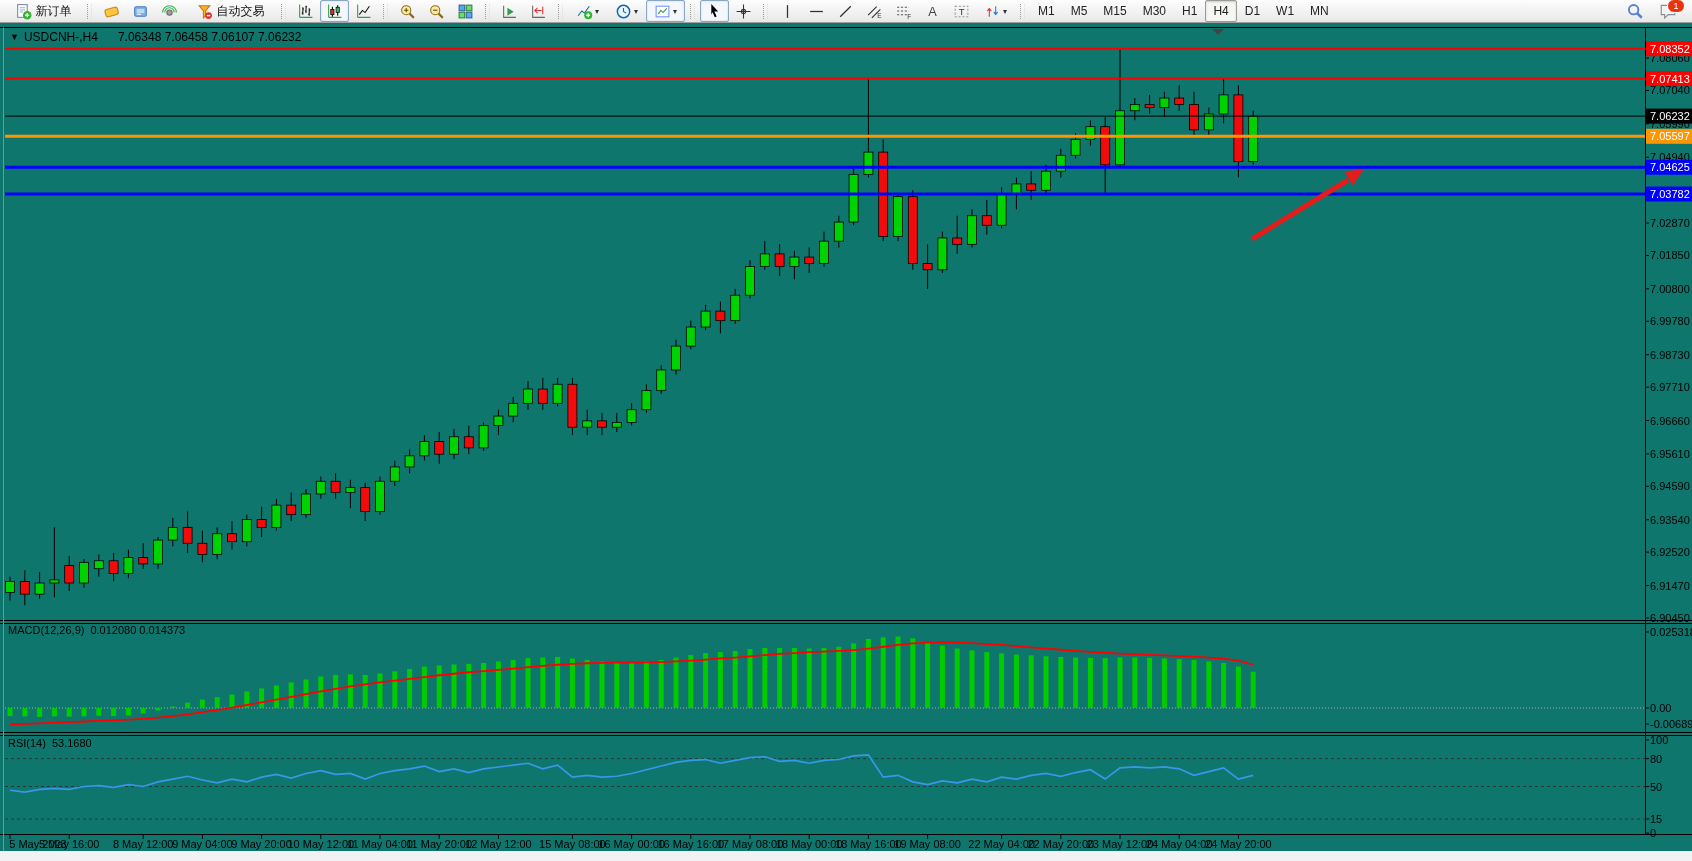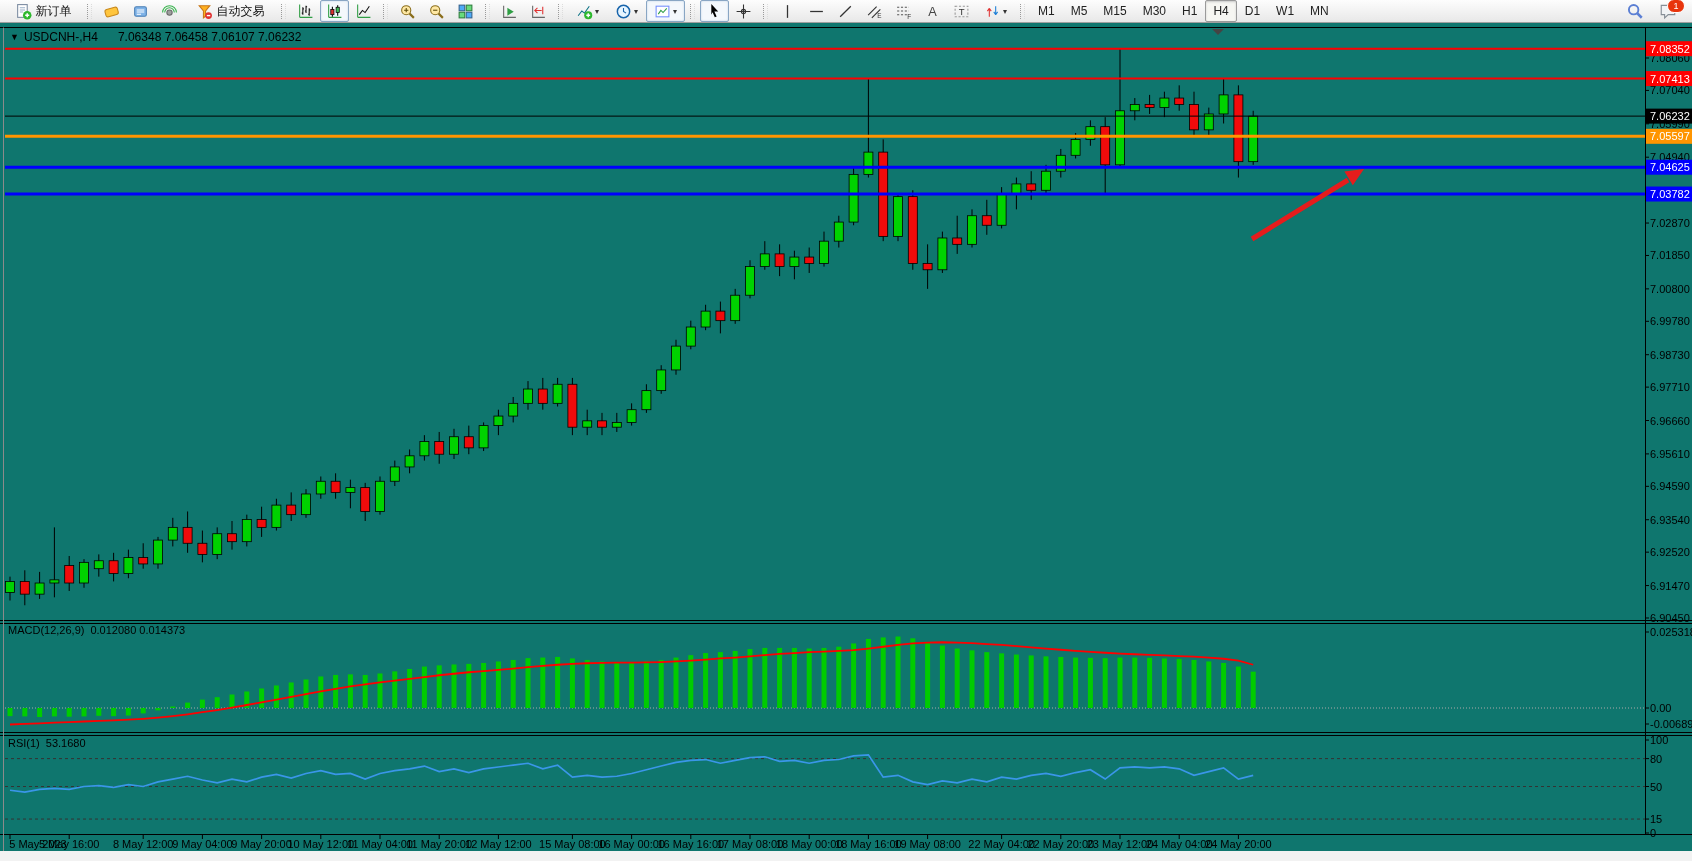--- a/index.html
+++ b/index.html
@@ -738,15 +738,15 @@
       </g>
     </svg>
 
   <div class="overlay chart-title">
     <span class="tri">▼</span><span>USDCNH-,H4</span><span class="ohlc">7.06348 7.06458 7.06107 7.06232</span>
   </div>
   <div class="overlay ind-title macd-title">
     <span>MACD(12,26,9)</span><span>0.012080 0.014373</span>
   </div>
   <div class="overlay ind-title rsi-title">
-    <span>RSI(1)</span><span>53.1680</span>
+    <span>RSI(14)</span><span>53.1680</span>
   </div>
 </div>
 
 </body></html>

